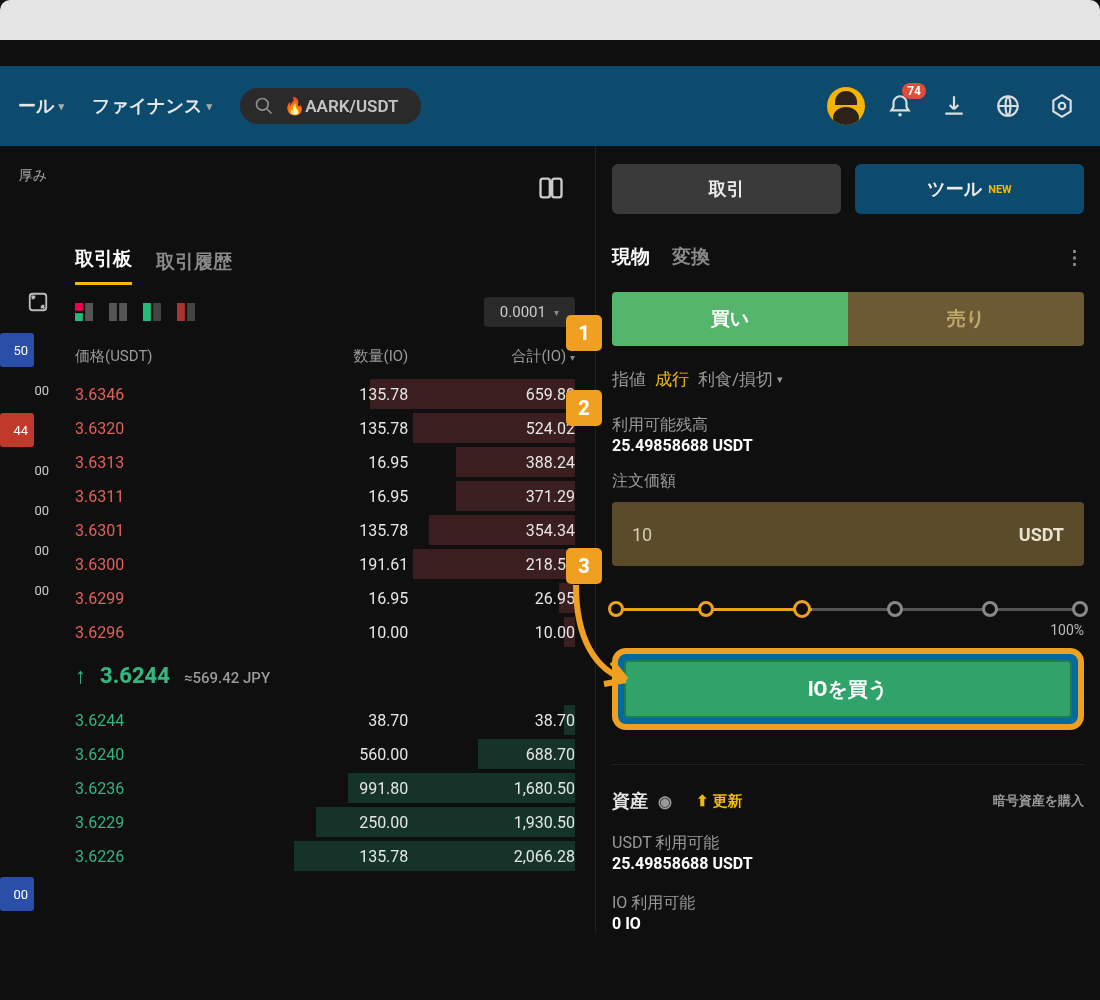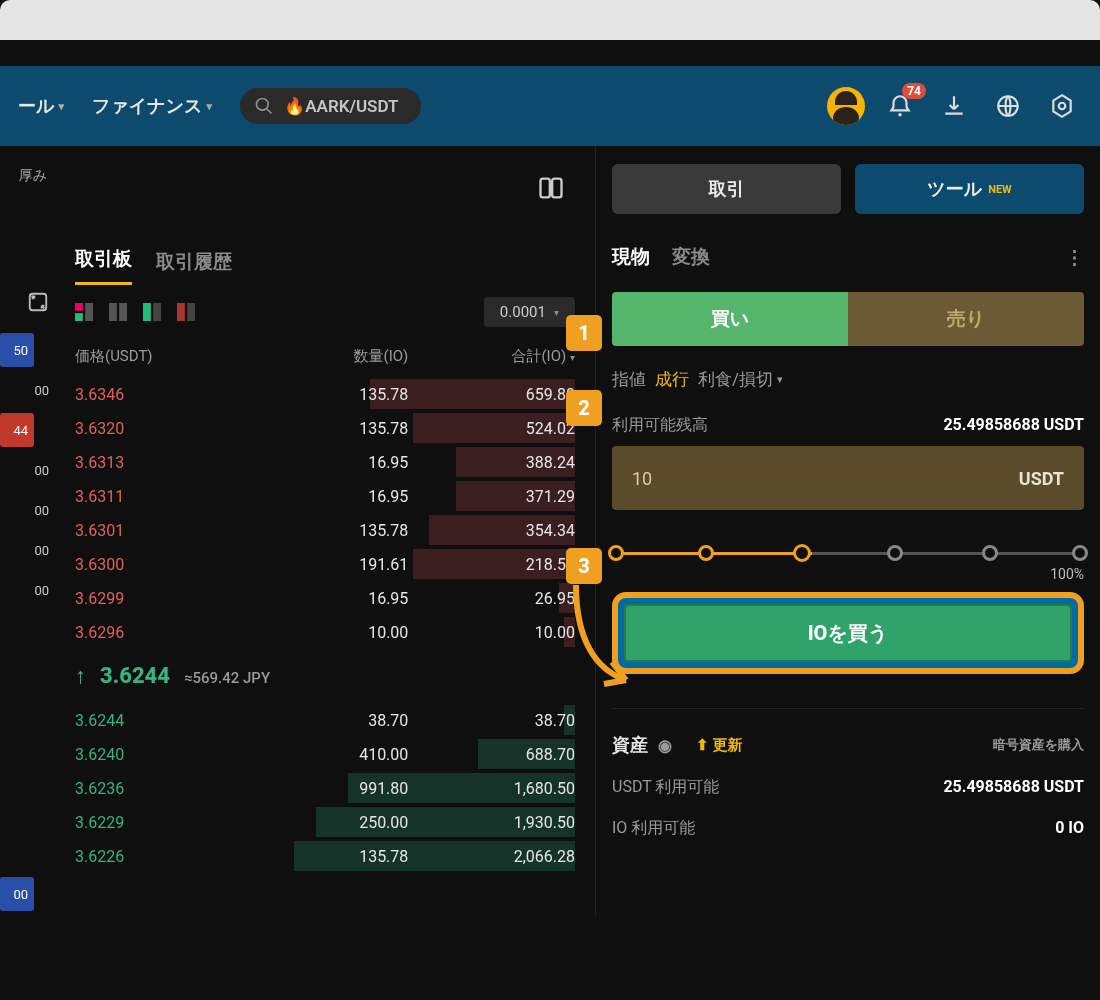--- a/index.html
+++ b/index.html
@@ -57,21 +57,21 @@
   .mode-row .m.first{margin-left:0;color:#fff;}
   .mode-row .dots{margin-left:auto;color:#8a8a8a;cursor:pointer;}
   .bs-overlay{position:relative;margin-top:22px;}
   .bs-row{display:flex;height:54px;border-radius:4px;overflow:hidden;}
   .buy-btn,.sell-btn{flex:1;display:flex;align-items:center;justify-content:center;font-size:19px;font-weight:700;cursor:pointer;}
   .buy-btn{background:#55b56a;color:#fff;}
   .sell-btn{background:#6b5a34;color:#bfa96b;}
   .ot-row{display:flex;align-items:center;margin-top:22px;font-size:17px;gap:9px;}
   .ot-row .ot{color:#9a9a9a;cursor:pointer;display:flex;align-items:center;}
   .ot-row .ot.sel{color:#f0b90b;}
-  .info-row{display:flex;justify-content:space-between;margin-top:24px;font-size:16px;color:#9a9a9a;}
+  .info-row{display:flex;justify-content:space-between;margin-top:24px;font-size:16px;color:#9a9a9a;flex-direction:column;}
   .info-row .val{color:#fff;font-weight:700;}
   .amount-box{margin-top:10px;background:#5a4b2b;border-radius:4px;height:64px;display:flex;align-items:center;padding:0 20px;font-size:18px;color:#d7ccad;}
   .amount-box .unit{margin-left:auto;font-weight:700;color:#e8e2ce;}
   .slider-wrap{margin-top:28px;position:relative;height:32px;}
   .slider-track{position:absolute;left:2px;right:2px;top:14px;height:3px;background:#555;}
   .slider-fill{position:absolute;left:2px;top:14px;height:3px;background:#f0a020;}
   .slider-dot{position:absolute;top:7px;width:16px;height:16px;border-radius:50%;border:3px solid #888;background:#0f0f0f;}
   .slider-dot.on{border-color:#f0a020;}
   .slider-lbl{position:absolute;right:0;top:28px;font-size:14px;color:#bbb;}
   .cta-wrap{margin-top:22px;border:6px solid #f0a020;border-radius:14px;padding:6px;background:#0369a1;}
@@ -256,21 +256,21 @@
     <div id="bids">
         <div class="ob-row bid">
           <div class="bg" style="width:2%"></div>
           <span class="price">3.6244</span>
           <span class="r">38.70</span>
           <span class="r">38.70</span>
         </div>
         <div class="ob-row bid">
           <div class="bg" style="width:18%"></div>
           <span class="price">3.6240</span>
-          <span class="r">410.00</span>
+          <span class="r">560.00</span>
           <span class="r">688.70</span>
         </div>
         <div class="ob-row bid">
           <div class="bg" style="width:42%"></div>
           <span class="price">3.6236</span>
           <span class="r">991.80</span>
           <span class="r">1,680.50</span>
         </div>
         <div class="ob-row bid">
           <div class="bg" style="width:48%"></div>
@@ -314,20 +314,21 @@
       <span class="ot">
           <span>利食/損切</span> 
           <span style="font-size:11px;margin-left:4px;">▾</span>
         </span>
     </div>
 
     <div class="info-row">
       <span>利用可能残高</span>
       <span class="val">25.49858688 USDT</span>
     </div>
+    <div style="margin-top:16px;font-size:16px;color:#9a9a9a;">注文価額</div>
     <div class="amount-box">
       <span>10</span>
       <span class="unit">USDT</span>
     </div>
 
     <div class="slider-wrap">
       <div class="slider-track"></div>
       <div class="slider-fill" style="width:42%"></div>
       <div class="slider-dot on" style="left:-4px"></div>
       <div class="slider-dot on" style="left:calc(20% - 8px)"></div>

